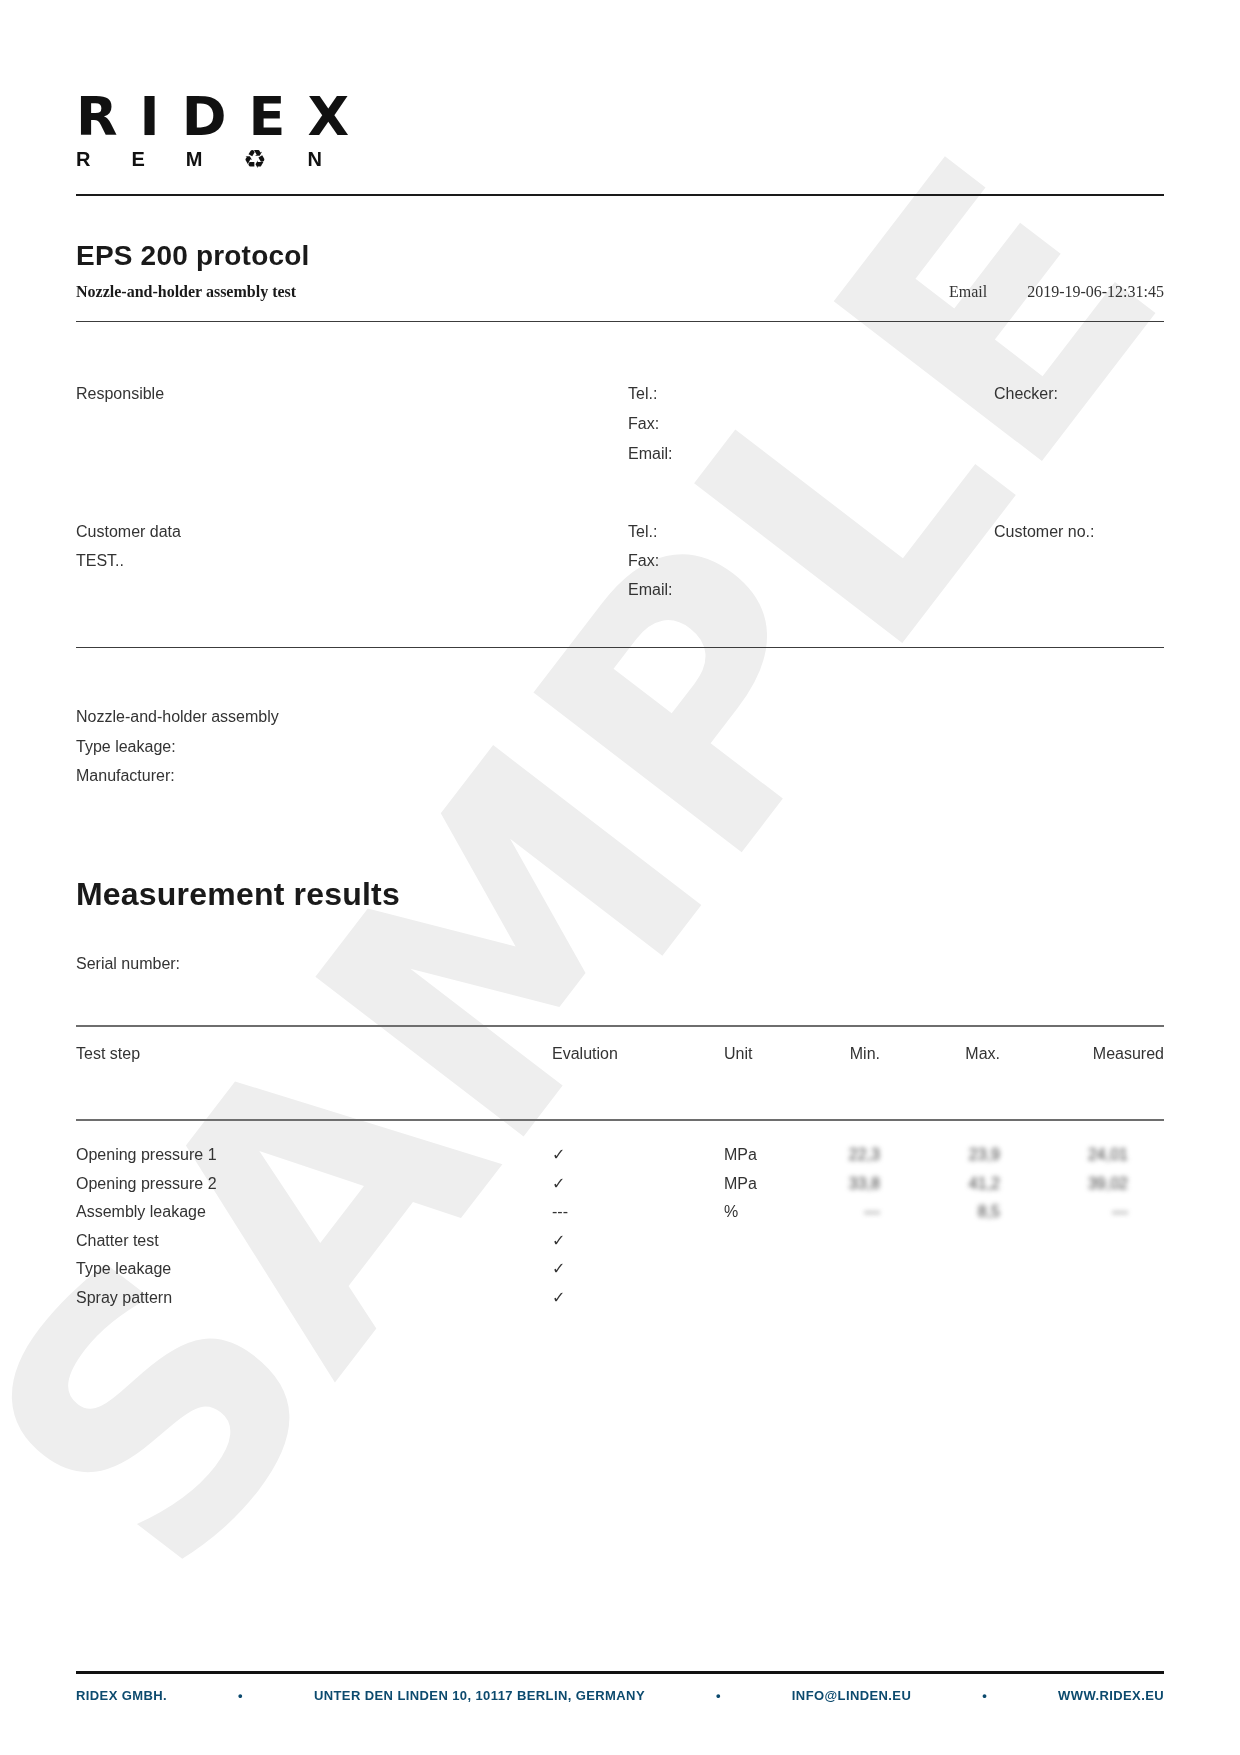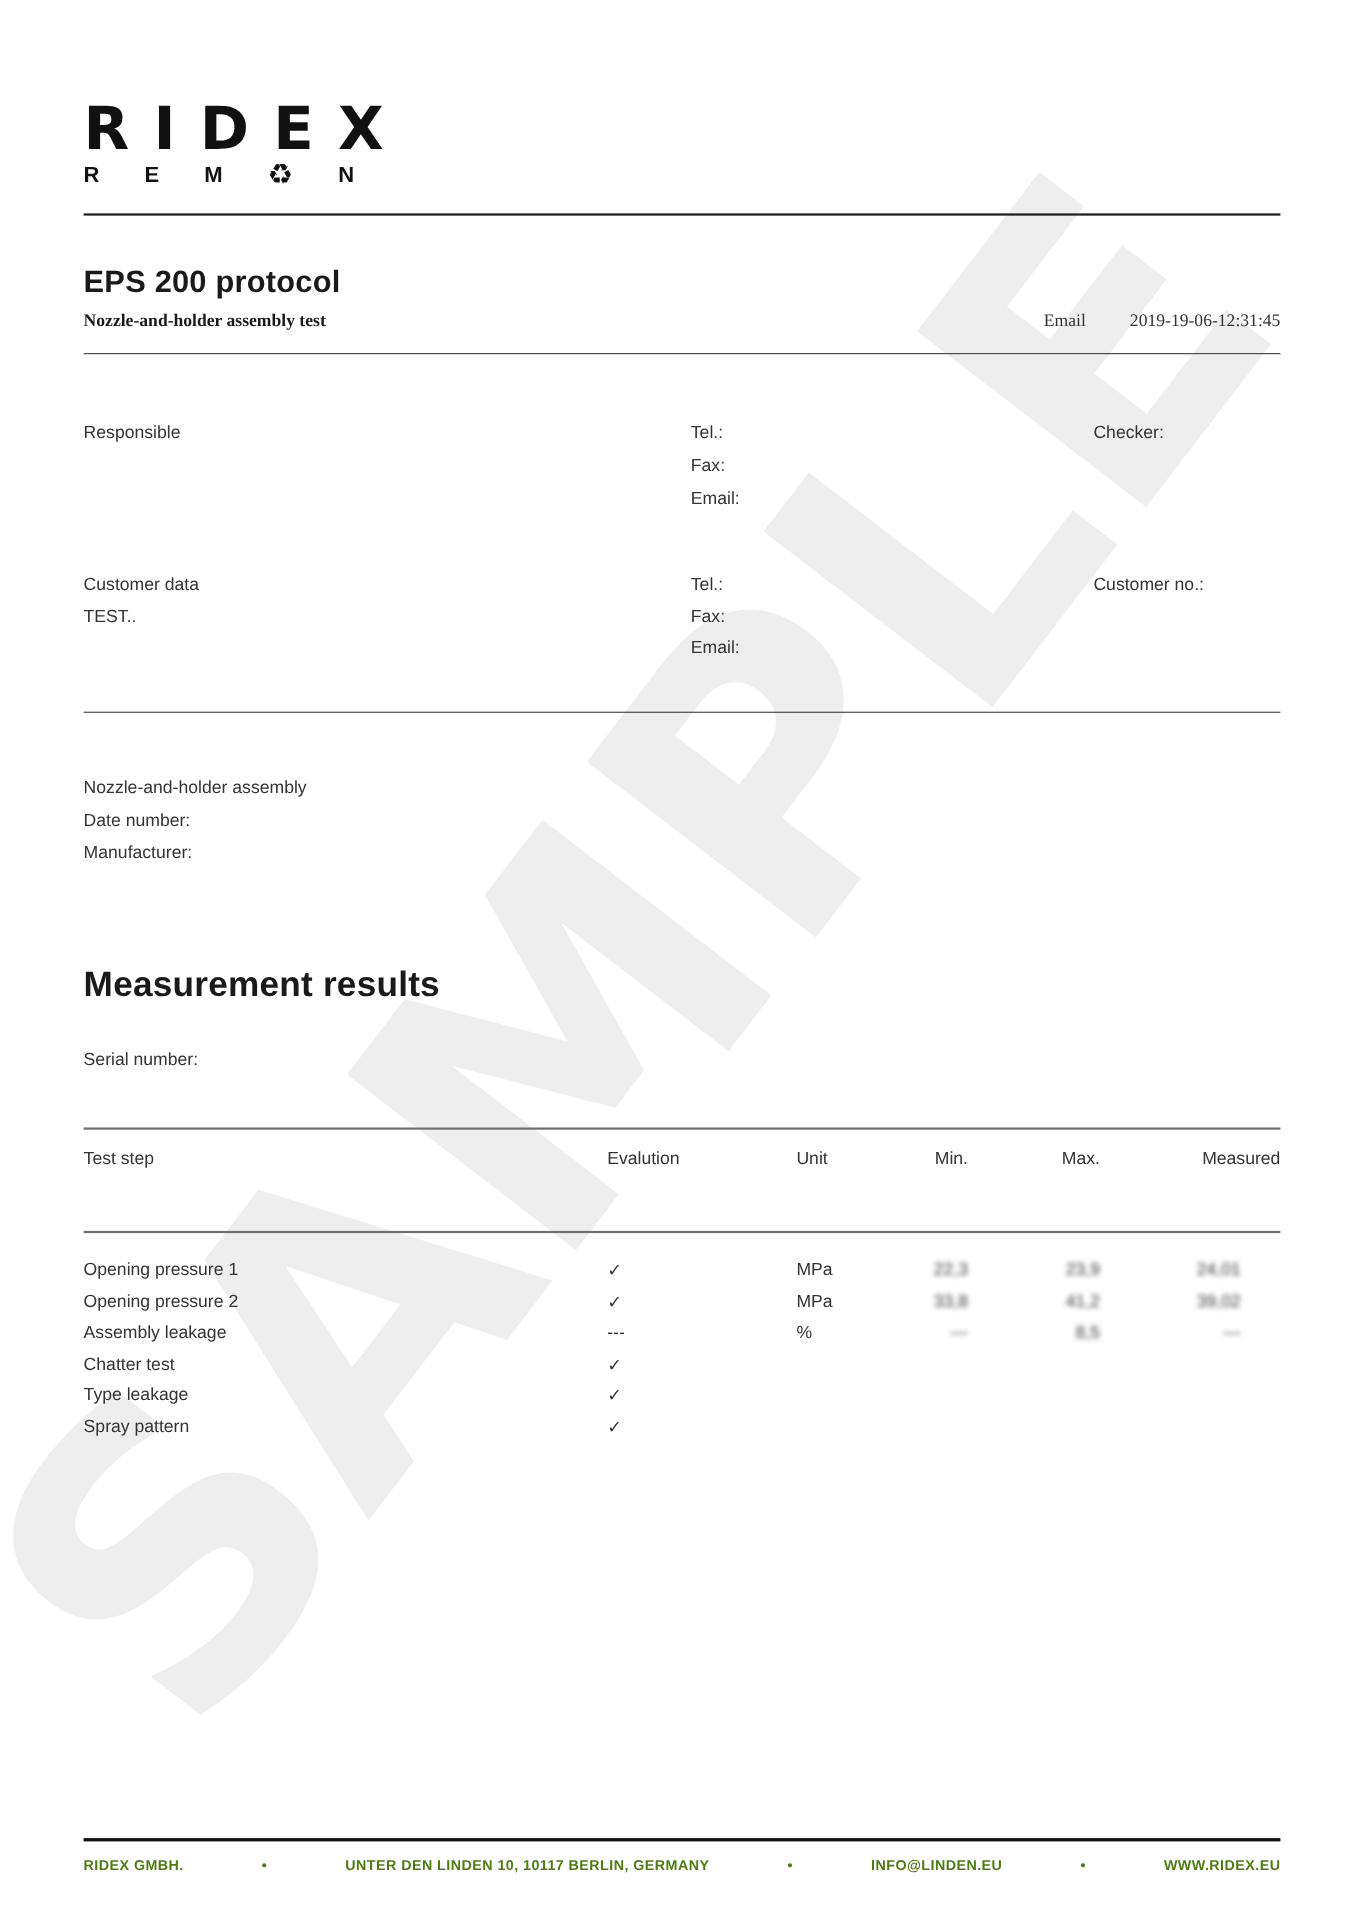--- a/index.html
+++ b/index.html
@@ -61,21 +61,21 @@
   .t-grid .c-min, .t-grid .c-max, .t-grid .c-meas { text-align:right; }
   .t-head { top:1044px; line-height:20px; }
   .t-body { top:1141px; }
   .t-body > div { line-height:28.5px; }
   .meas-pad { padding-right:36px; }
   .blurred { filter:blur(2.5px); color:#3a3a3a; }
   .check { font-family:"DejaVu Sans", sans-serif; font-weight:600; }
 
   .footer-row {
     top:1688px; display:flex; justify-content:space-between; align-items:center;
-    font-weight:bold; font-size:13px; letter-spacing:0.4px; color:#4d7c0f; white-space:nowrap;
+    font-weight:bold; font-size:13px; letter-spacing:0.4px; color:#0c4a6e; white-space:nowrap;
   }
   .bullet { font-size:13px; }
 </style>
 </head>
 <body>
 
 <div class="page">
 
   <div class="watermark">SAMPLE</div>
 
@@ -121,21 +121,21 @@
       <div>Fax:</div>
       <div>Email:</div>
     </div>
     <div class="abs col-right" style="line-height:29px;">Customer no.:</div>
   </div>
 
   <div class="abs content rule-thin" style="top:647px;"></div>
 
   <div class="abs content assembly-block" style="top:702px;">
     <div>Nozzle-and-holder assembly</div>
-    <div>Date number:</div>
+    <div>Type leakage:</div>
     <div>Manufacturer:</div>
   </div>
 
   <div class="abs content h2">Measurement results</div>
   <div class="abs content" style="top:954px; line-height:20px;">Serial number:</div>
 
   <div class="abs content rule-gray" style="top:1025px;"></div>
 
   <div class="abs content t-grid t-head">
     <div>Test step</div>

